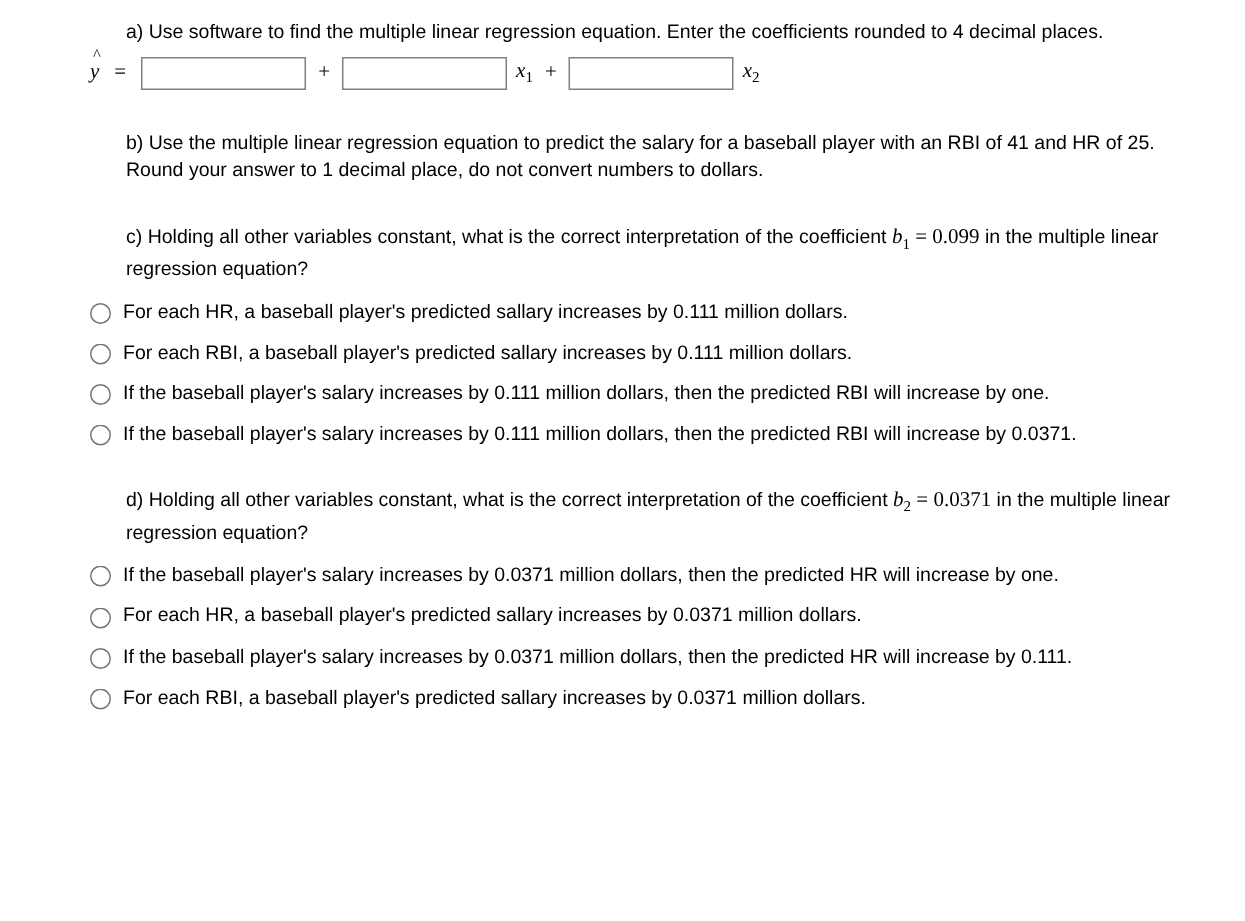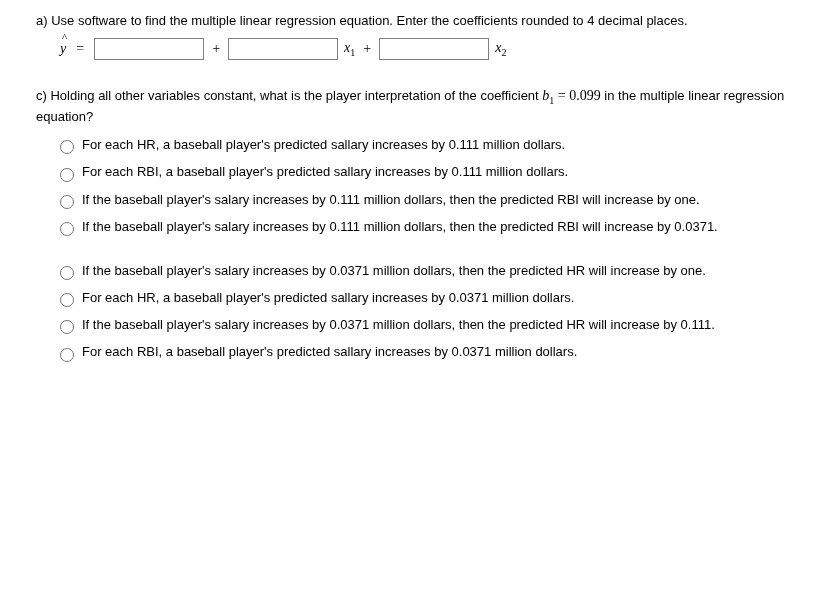--- a/index.html
+++ b/index.html
@@ -6,21 +6,21 @@
     body {
       font-family: Verdana, Geneva, sans-serif;
       font-size: 13px;
       color: #000;
       background: #fff;
       width: 830px;
       padding: 12px 36px 18px 36px;
       line-height: 1.4;
     }
     .section { margin-bottom: 26px; }
-    .prompt { margin-bottom: 8px; }
+    .prompt { margin-bottom: 8px; margin-left: 48px; }
     .equation-row {
       display: flex;
       align-items: center;
       gap: 6px;
       padding-left: 24px;
       margin-top: 6px;
     }
     input[type="text"] {
       height: 22px;
       width: 110px;
@@ -42,21 +42,21 @@
       left: 2px;
       font-size: 11px;
       font-style: normal;
     }
     .options {
       padding-left: 24px;
       margin-top: 10px;
     }
     .option {
       display: flex;
-      align-items: flex-end;
+      align-items: center;
       gap: 8px;
       margin-bottom: 9px;
     }
     .option input[type="radio"] {
       margin-top: 2px;
       width: 14px;
       height: 14px;
       flex-shrink: 0;
     }
     .option-text { flex: 1; }
@@ -82,25 +82,26 @@
     <span class="plus-sign">+</span>
     <input type="text" style="">
     <span class="math-var"><span>x</span><span class="sub">1</span></span>
     <span class="plus-sign">+</span>
     <input type="text" style="">
     <span class="math-var"><span>x</span><span class="sub">2</span></span>
   </div>
 </div>
 
 <div class="section">
+  <div class="prompt">b) Use the multiple linear regression equation to predict the salary for a baseball player with an RBI of 41 and HR of 25. Round your answer to 1 decimal place, do not convert numbers to dollars.</div>
 </div>
 
 <div class="section">
   <div class="prompt">
-    <span>c) Holding all other variables constant, what is the player interpretation of the coefficient </span><span class="math-var"><span>b</span><span class="sub">1</span></span><span class="math-var" style="font-style:normal"> = 0.099</span><span> in the multiple linear regression equation?</span>
+    <span>c) Holding all other variables constant, what is the correct interpretation of the coefficient </span><span class="math-var"><span>b</span><span class="sub">1</span></span><span class="math-var" style="font-style:normal"> = 0.099</span><span> in the multiple linear regression equation?</span>
   </div>
   <div class="options">
     <label class="option">
       <input type="radio" name="c" style="">
       <span class="option-text">For each HR, a baseball player's predicted sallary increases by 0.111 million dollars.</span>
     </label>
     <label class="option">
       <input type="radio" name="c" style="">
       <span class="option-text">For each RBI, a baseball player's predicted sallary increases by 0.111 million dollars.</span>
     </label>
@@ -109,20 +110,23 @@
       <span class="option-text">If the baseball player's salary increases by 0.111 million dollars, then the predicted RBI will increase by one.</span>
     </label>
     <label class="option">
       <input type="radio" name="c" style="">
       <span class="option-text">If the baseball player's salary increases by 0.111 million dollars, then the predicted RBI will increase by 0.0371.</span>
     </label>
   </div>
 </div>
 
 <div class="section" style="margin-bottom:6px;">
+  <div class="prompt">
+    <span>d) Holding all other variables constant, what is the correct interpretation of the coefficient </span><span class="math-var"><span>b</span><span class="sub">2</span></span><span class="math-var" style="font-style:normal"> = 0.0371</span><span> in the multiple linear regression equation?</span>
+  </div>
   <div class="options">
     <label class="option">
       <input type="radio" name="d" style="">
       <span class="option-text">If the baseball player's salary increases by 0.0371 million dollars, then the predicted HR will increase by one.</span>
     </label>
     <label class="option">
       <input type="radio" name="d" style="">
       <span class="option-text">For each HR, a baseball player's predicted sallary increases by 0.0371 million dollars.</span>
     </label>
     <label class="option">

